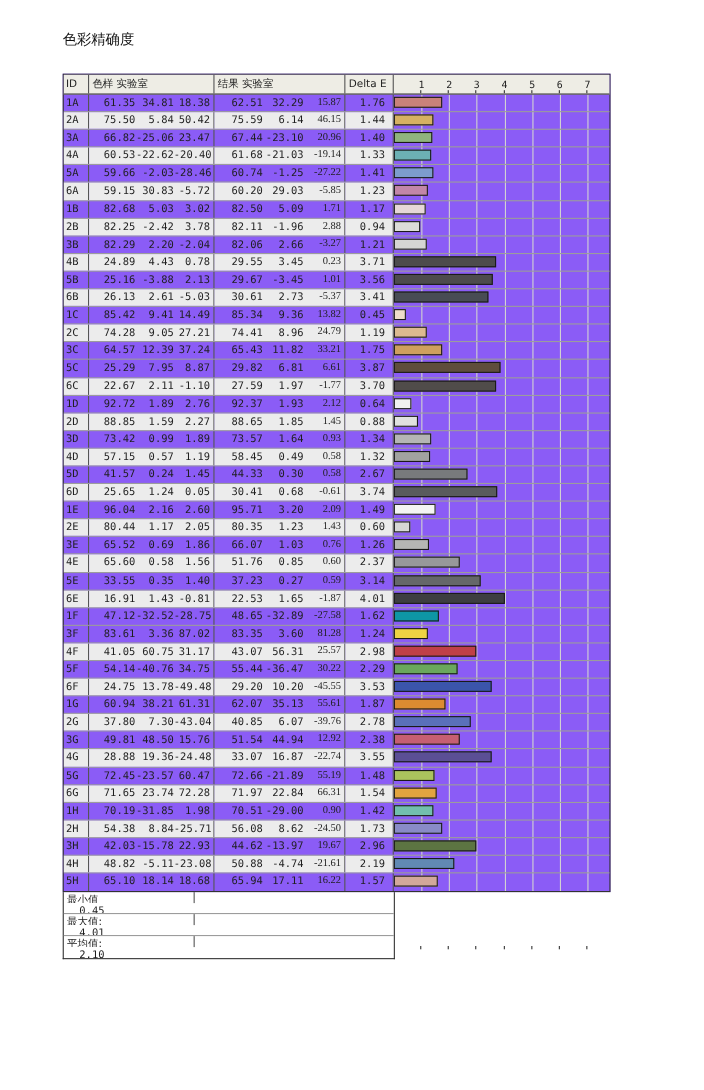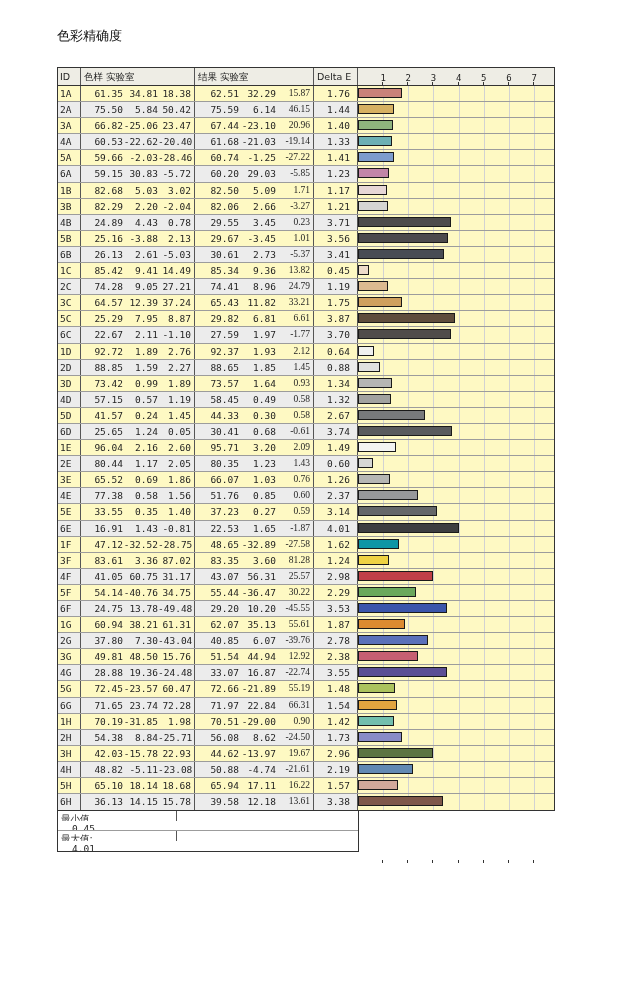--- a/index.html
+++ b/index.html
@@ -1,21 +1,21 @@
 <!DOCTYPE html>
 <html><head>
 <meta charset="utf-8">
 <style>
   html,body{margin:0;padding:0;}
   body{width:640px;height:991px;background:#ffffff;position:relative;
        font-family:"DejaVu Sans Mono","Liberation Mono",monospace;color:#1f1f1f;}
   .title{position:absolute;left:57px;top:27px;font-size:13px;
          font-family:"DejaVu Sans","Liberation Sans",sans-serif;color:#111;}
   .tablewrap{position:absolute;left:57px;top:67px;width:498px;}
-  .main-block{position:relative;border:1px solid #333;width:496px;background:#fef9c3;}
+  .main-block{position:relative;border:1px solid #333;width:496px;background:#8b5cf6;}
   .grid-layer{position:absolute;left:301px;top:18px;bottom:0;width:195px;z-index:0;}
   .gridline{position:absolute;top:0;bottom:0;width:1px;background:#d2d2d2;}
   .row{display:flex;height:16.1px;box-sizing:border-box;position:relative;z-index:1;}
   .header-row{height:18px;background:#eeede5;border-bottom:1px solid #333;}
   .data-row{border-bottom:1px solid #9c9c9c;}
   .data-row:last-child{border-bottom:none;}
   .cell{box-sizing:border-box;border-right:1px solid #555;overflow:hidden;
         white-space:nowrap;font-size:9.5px;line-height:15px;}
   .c-id{width:23px;padding-left:2px;}
   .c-sample{width:114px;display:flex;}
@@ -196,20 +196,37 @@
     <div class="cell c-result">
       <span class="num">82.50</span>
             <span class="num">5.09</span>
             <span class="num">1.71</span>
     </div>
     <div class="cell c-delta">1.17</div>
     <div class="cell c-chart">
       <div class="bar" style="width: 29.4px; background: rgb(230, 215, 215);"></div>
     </div>
   </div>
+        <div class="row data-row shaded">
+    <div class="cell c-id">2B</div>
+    <div class="cell c-sample">
+      <span class="num">82.25</span>
+            <span class="num">-2.42</span>
+            <span class="num">3.78</span>
+    </div>
+    <div class="cell c-result">
+      <span class="num">82.11</span>
+            <span class="num">-1.96</span>
+            <span class="num">2.88</span>
+    </div>
+    <div class="cell c-delta">0.94</div>
+    <div class="cell c-chart">
+      <div class="bar" style="width: 23.7px; background: rgb(220, 220, 216);"></div>
+    </div>
+  </div>
         <div class="row data-row">
     <div class="cell c-id">3B</div>
     <div class="cell c-sample">
       <span class="num">82.29</span>
             <span class="num">2.20</span>
             <span class="num">-2.04</span>
     </div>
     <div class="cell c-result">
       <span class="num">82.06</span>
             <span class="num">2.66</span>
@@ -505,21 +522,21 @@
             <span class="num">0.76</span>
     </div>
     <div class="cell c-delta">1.26</div>
     <div class="cell c-chart">
       <div class="bar" style="width: 31.7px; background: rgb(181, 182, 180);"></div>
     </div>
   </div>
         <div class="row data-row shaded">
     <div class="cell c-id">4E</div>
     <div class="cell c-sample">
-      <span class="num">77.38</span>
+      <span class="num">65.60</span>
             <span class="num">0.58</span>
             <span class="num">1.56</span>
     </div>
     <div class="cell c-result">
       <span class="num">51.76</span>
             <span class="num">0.85</span>
             <span class="num">0.60</span>
     </div>
     <div class="cell c-delta">2.37</div>
     <div class="cell c-chart">
@@ -823,37 +840,20 @@
             <span class="num">18.68</span>
     </div>
     <div class="cell c-result">
       <span class="num">65.94</span>
             <span class="num">17.11</span>
             <span class="num">16.22</span>
     </div>
     <div class="cell c-delta">1.57</div>
     <div class="cell c-chart">
       <div class="bar" style="width: 39.5px; background: rgb(210, 168, 154);"></div>
-    </div>
-  </div>
-        <div class="row data-row shaded">
-    <div class="cell c-id">6H</div>
-    <div class="cell c-sample">
-      <span class="num">36.13</span>
-            <span class="num">14.15</span>
-            <span class="num">15.78</span>
-    </div>
-    <div class="cell c-result">
-      <span class="num">39.58</span>
-            <span class="num">12.18</span>
-            <span class="num">13.61</span>
-    </div>
-    <div class="cell c-delta">3.38</div>
-    <div class="cell c-chart">
-      <div class="bar" style="width: 85px; background: rgb(126, 88, 74);"></div>
     </div>
   </div>
       </div>
   </div>
   <div class="bottom-ticks">
       <div class="tick-mark" style="left: 24.1613px;"></div>
       <div class="tick-mark" style="left: 49.3226px;"></div>
       <div class="tick-mark" style="left: 74.4839px;"></div>
       <div class="tick-mark" style="left: 99.6452px;"></div>
       <div class="tick-mark" style="left: 124.806px;"></div>
@@ -866,14 +866,20 @@
       <div class="cell c-sample"></div>
       <div class="cell c-label">最小值</div>
       <div class="cell c-delta" style="border-right:none;">0.45</div>
     </div>
     <div class="summary-row">
       <div class="cell c-id"></div>
       <div class="cell c-sample"></div>
       <div class="cell c-label">最大值:</div>
       <div class="cell c-delta" style="border-right:none;">4.01</div>
     </div>
+    <div class="summary-row">
+      <div class="cell c-id"></div>
+      <div class="cell c-sample"></div>
+      <div class="cell c-label">平均值:</div>
+      <div class="cell c-delta" style="border-right:none;">2.10</div>
+    </div>
   </div>
 </div>
 
 </body></html>

